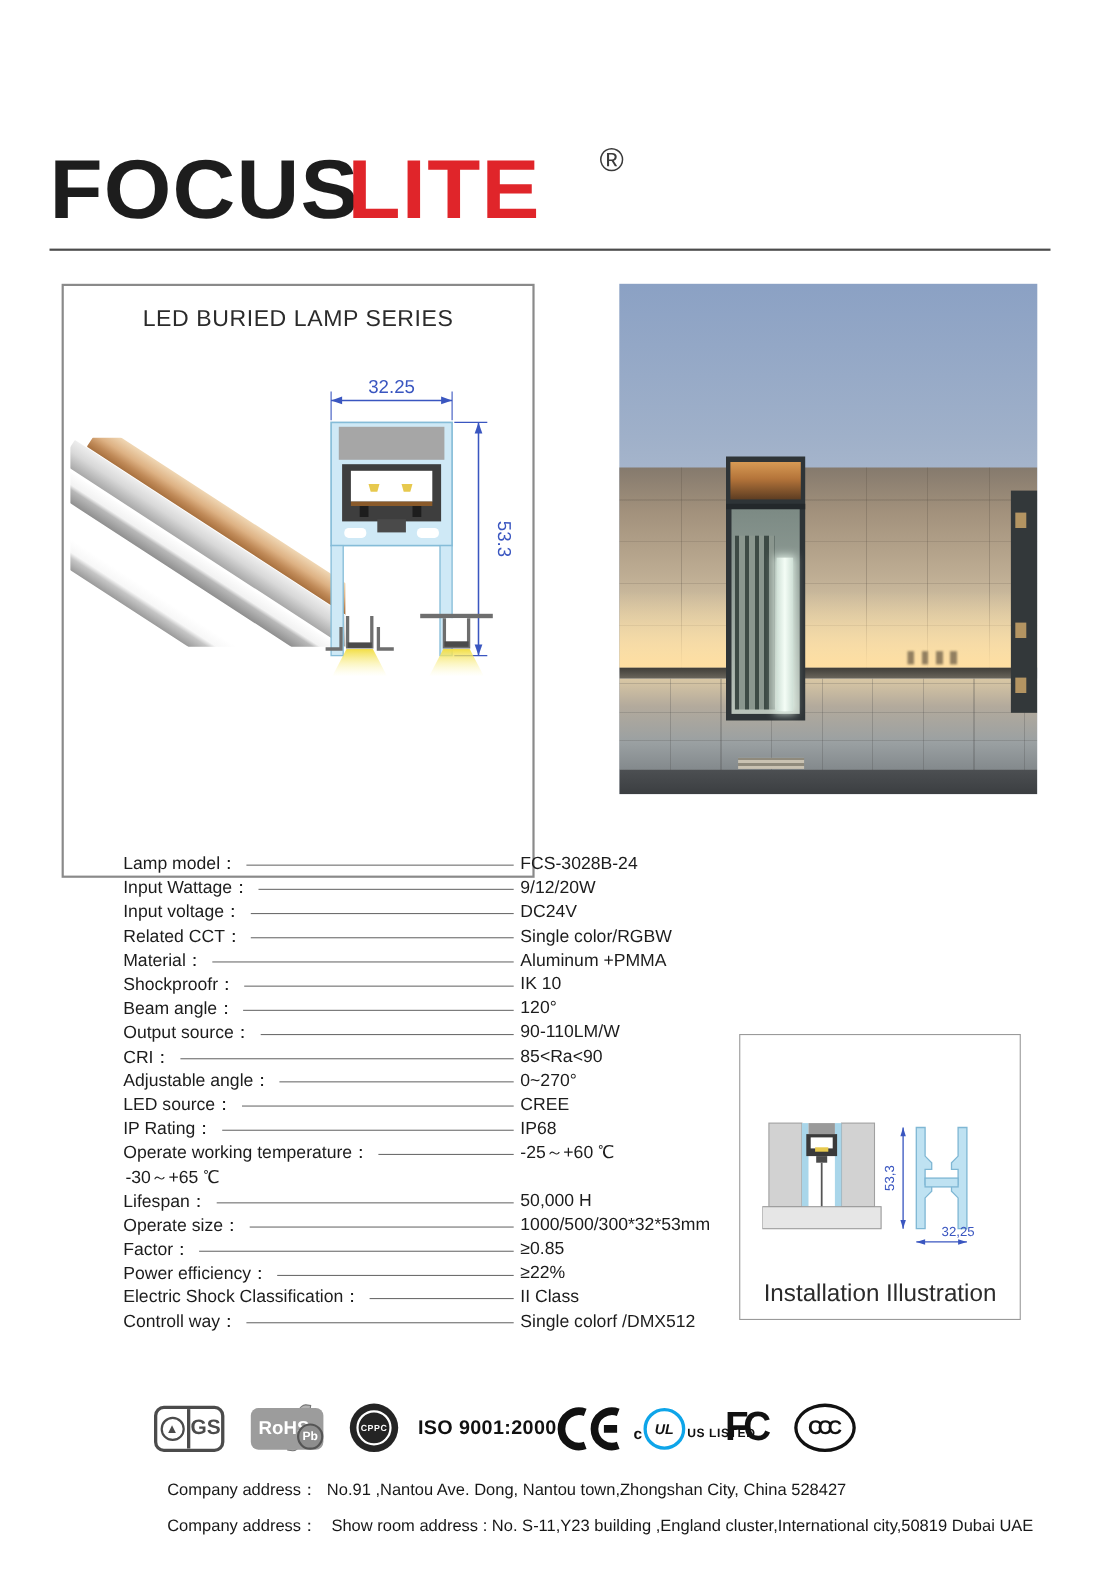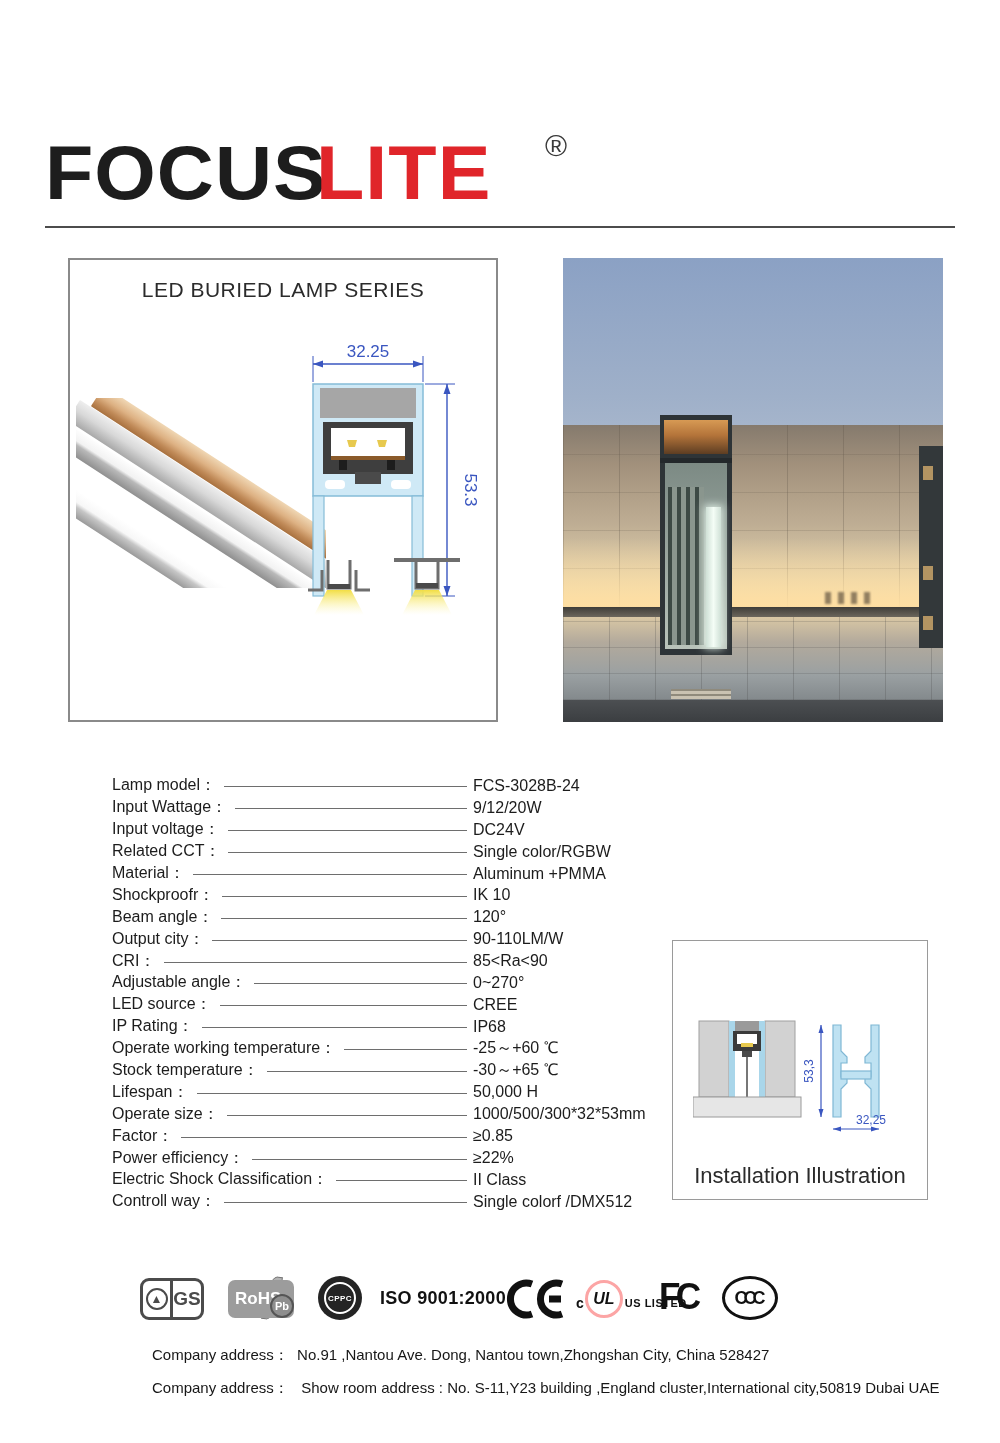--- a/index.html
+++ b/index.html
@@ -10,21 +10,21 @@
   
   #brand { position:absolute; left:45px; top:133px; height:90px; }
   .logo-word { font-weight:900; font-size:76px; line-height:80px; letter-spacing:1px;
                transform:scaleX(1.04); transform-origin:left; display:inline-block; }
   .logo-focus { color:#1d1d1d; }
   .logo-lite  { color:#e0252a; }
   .logo-reg { position:absolute; left:500px; top:-4px; font-size:30px; color:#3a3a3a; font-weight:400; }
   #header-divider { position:absolute; left:45px; top:226px; width:910px; height:2px; background:#4c4c4c; }
 
   
-  #product-card { position:absolute; left:68px; top:258px; width:430px; height:464px;
+  #product-card { position:absolute; left:56px; top:258px; width:430px; height:540px;
                   border:2px solid #8a8a8a; background:#fff;text-decoration:underline; }
   #product-title { position:absolute; left:0; right:0; top:18px; text-align:center;
                    font-size:21px; letter-spacing:.5px; color:#2b2b2b; }
 
   
   #profiles { position:absolute; left:6px; top:138px; width:250px; height:190px; overflow:hidden; }
   .bar { position:absolute; width:330px; height:24px; border-radius:1px;
          transform:rotate(33deg); transform-origin:left top; }
   .bar-silver1 { left:-20px; top:18px;  background:linear-gradient(180deg,#fdfdfd 0%,#f2f2f2 40%,#b9b9b9 55%,#8f8f8f 100%); }
   .bar-copper  { left:28px;  top:-12px; background:linear-gradient(180deg,#f0d7b4 0%,#ddb183 45%,#c08a58 75%,#a8713f 100%); }
@@ -114,23 +114,23 @@
               display:flex; align-items:center; justify-content:center; }
   #cppc-badge .cppc-inner { width:32px; height:32px; border-radius:50%; border:2px solid #fff;
               display:flex; align-items:center; justify-content:center;
               color:#fff; font-size:8px; font-weight:700; letter-spacing:.5px; }
 
   #iso-mark { left:380px; top:20px; font-size:18px; font-weight:700; color:#111; letter-spacing:.3px; }
 
   #ce-mark { left:505px; top:10px; }
   #ul-mark { left:576px; top:12px; display:flex; align-items:center; }
   #ul-mark .ul-c { font-size:14px; font-weight:700; color:#111; margin-right:1px; margin-top:8px; }
-  #ul-mark .ul-circle { width:38px; height:38px; border:3px solid #fca5a5; border-radius:50%;
+  #ul-mark .ul-circle { width:38px; height:38px; border:3px solid #0ea5e9; border-radius:50%;
               display:flex; align-items:center; justify-content:center;
-              font-weight:900; font-size:16px; color:#111; font-style:italic; }
+              font-weight:900; font-size:13px; color:#111; font-style:italic; }
   #ul-mark .ul-listed { font-size:11px; font-weight:700; color:#111; margin-left:2px; margin-top:8px; letter-spacing:.5px; }
   #fcc-mark { left:658px; top:8px; font-size:37px; font-weight:900; letter-spacing:-5px; color:#111;
               transform:scaleX(.95); }
   #ccc-mark { left:722px; top:8px; width:56px; height:44px; border:3px solid #111; border-radius:50%;
               display:flex; align-items:center; justify-content:center; font-weight:900; font-size:18px;
               letter-spacing:-4px; color:#111; padding-right:4px; }
 
   
   #footer { position:absolute; left:140px; top:1332px; width:836px; font-size:15px; color:#171717; line-height:21px; }
   .addr { margin:12px; }
@@ -290,21 +290,21 @@
       </div>
       <div class="spec-row">
         <div class="spec-left">
           <span class="spec-label">Beam angle：</span>
           <span class="spec-line"></span>
         </div>
         <span class="spec-value">120°</span>
       </div>
       <div class="spec-row">
         <div class="spec-left">
-          <span class="spec-label">Output city：</span>
+          <span class="spec-label">Output source：</span>
           <span class="spec-line"></span>
         </div>
         <span class="spec-value">90-110LM/W</span>
       </div>
       <div class="spec-row">
         <div class="spec-left">
           <span class="spec-label">CRI：</span>
           <span class="spec-line"></span>
         </div>
         <span class="spec-value">85&lt;Ra&lt;90</span>
@@ -331,24 +331,20 @@
         <span class="spec-value">IP68</span>
       </div>
       <div class="spec-row">
         <div class="spec-left">
           <span class="spec-label">Operate working temperature：</span>
           <span class="spec-line"></span>
         </div>
         <span class="spec-value">-25～+60 ℃</span>
       </div>
       <div class="spec-row">
-        <div class="spec-left">
-          <span class="spec-label">Stock temperature：</span>
-          <span class="spec-line"></span>
-        </div>
         <span class="spec-value">-30～+65  ℃</span>
       </div>
       <div class="spec-row">
         <div class="spec-left">
           <span class="spec-label">Lifespan：</span>
           <span class="spec-line"></span>
         </div>
         <span class="spec-value">50,000 H</span>
       </div>
       <div class="spec-row">

